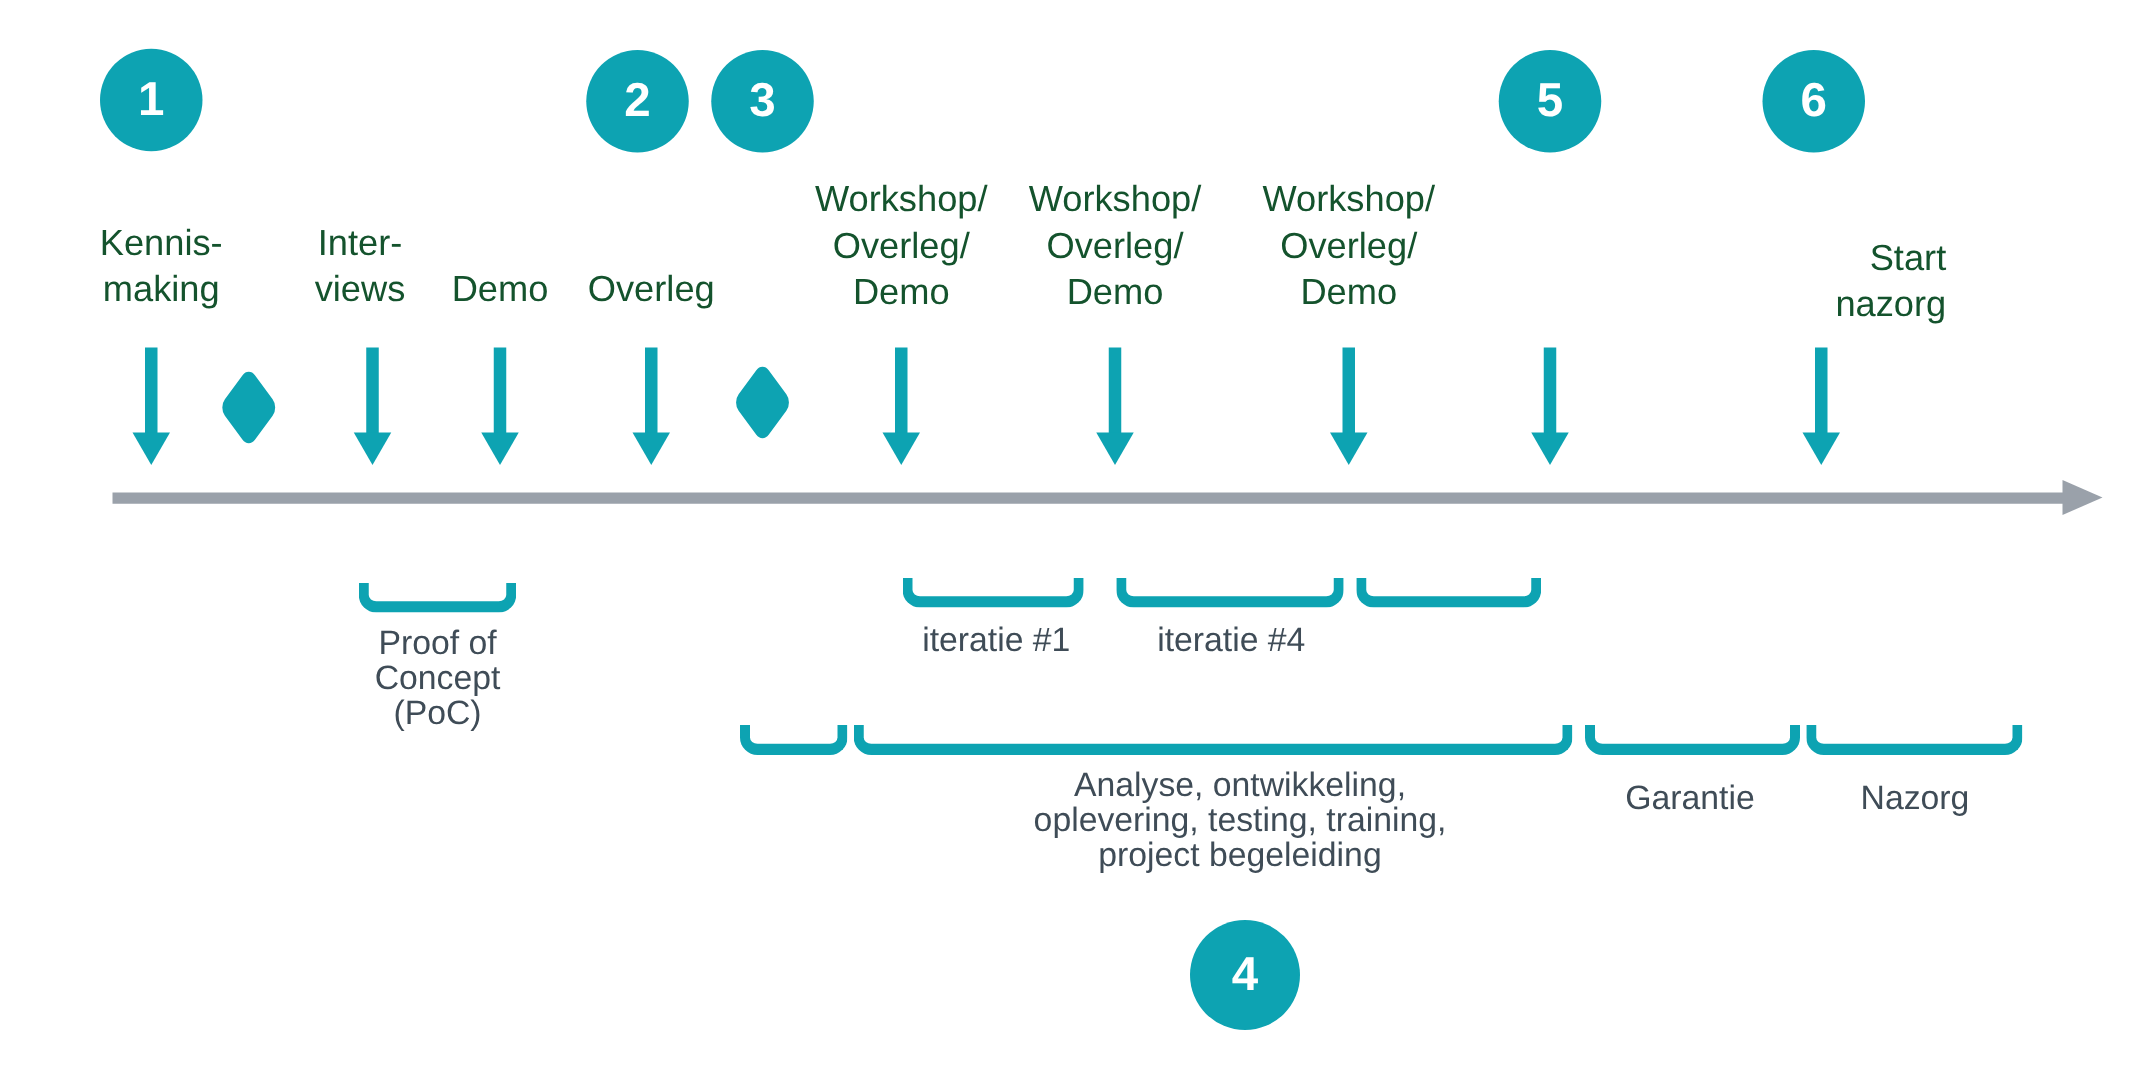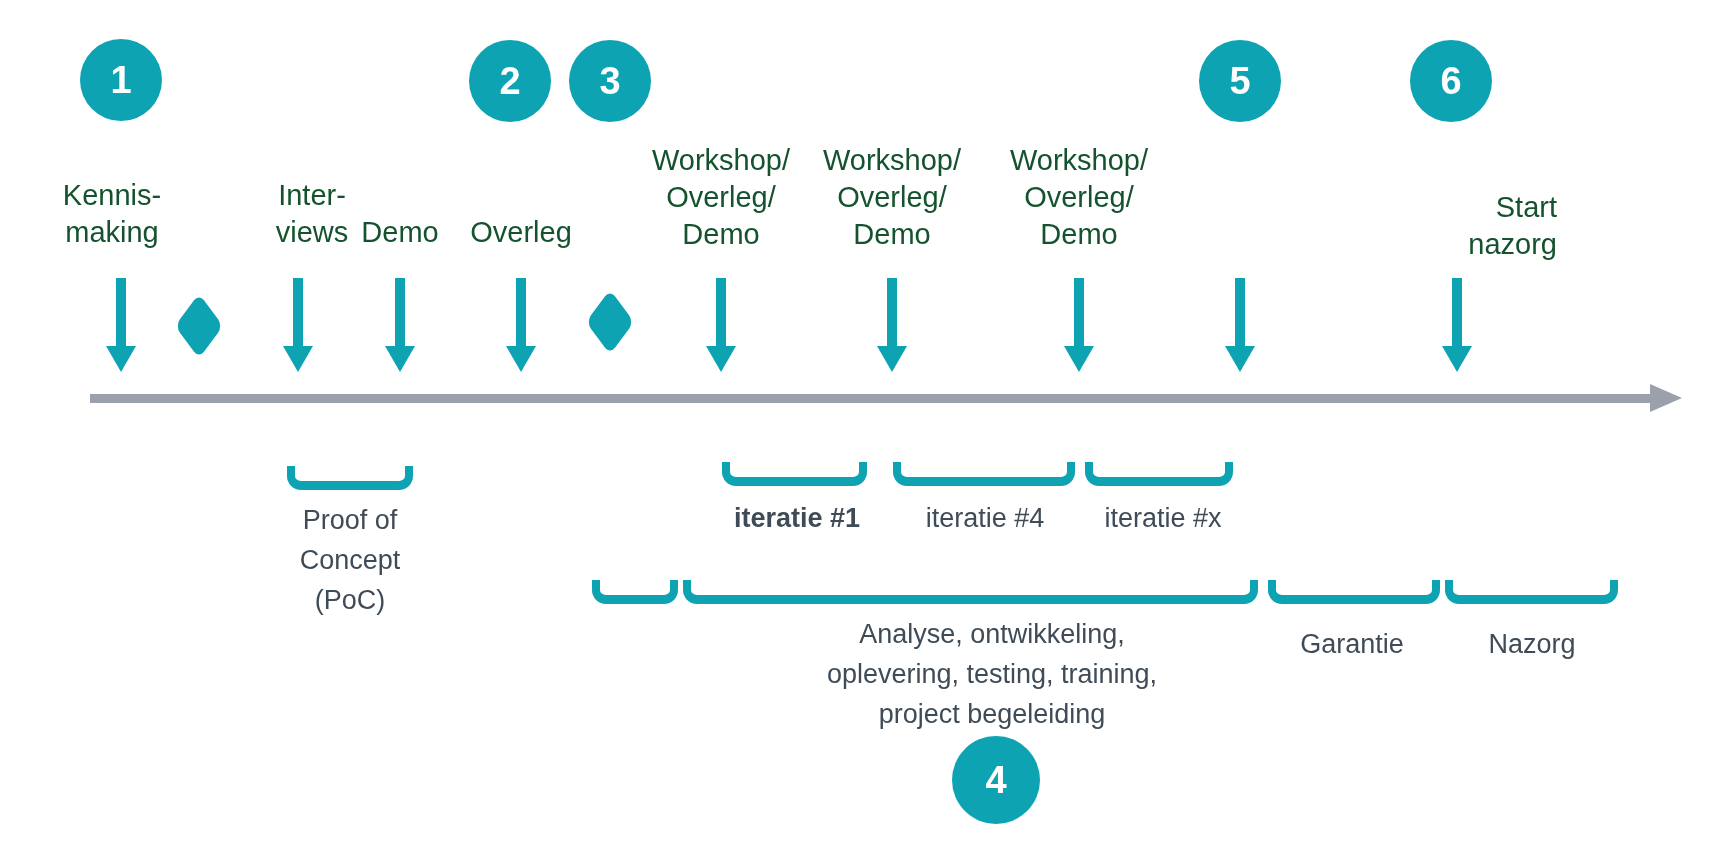--- a/index.html
+++ b/index.html
@@ -76,21 +76,21 @@
     border-bottom-width: 9px;
     border-bottom-left-radius: 14px;
     border-bottom-right-radius: 14px;
   }
   
   .sublabel {
     position: absolute;
     text-align: center;
     color: #3f4c57;
     font-size: 27px;
-    line-height: 40px;
+    line-height: 28px;
     white-space: pre-line;
   }
 </style>
 </head>
 <body>
 
 <div class="canvas">
 
   <div class="step-circle" style="left:80px; top:39px;">
     <span>1</span>
@@ -101,23 +101,23 @@
   <div class="step-circle" style="left:569px; top:40px;">
     <span>3</span>
   </div>
   <div class="step-circle" style="left:1199px; top:40px;">
     <span>5</span>
   </div>
   <div class="step-circle" style="left:1410px; top:40px;">
     <span>6</span>
   </div>
 
-  <div class="toplabel" style="left:12px;  top:177px;">Kennis-
+  <div class="toplabel" style="left:29px;  top:177px;">Kennis-
 making</div>
-  <div class="toplabel" style="left:212px; top:177px;text-align:center;">Inter-
+  <div class="toplabel" style="left:188px; top:177px;text-align:center;">Inter-
 views</div>
   <div class="toplabel" style="left:300px; top:214px;">Demo</div>
   <div class="toplabel" style="left:421px; top:214px;">Overleg</div>
   <div class="toplabel" style="left:621px; top:142px;">Workshop/
 Overleg/
 Demo</div>
   <div class="toplabel" style="left:792px; top:142px;">Workshop/
 Overleg/
 Demo</div>
   <div class="toplabel" style="left:979px; top:142px;">Workshop/
@@ -170,23 +170,22 @@
   <div class="tl-head"></div>
 
   <div class="bracket" style="left:287px;  top:466px; width:126px;"></div>
   <div class="bracket" style="left:722px;  top:462px; width:145px;"></div>
   <div class="bracket" style="left:893px;  top:462px; width:182px;"></div>
   <div class="bracket" style="left:1085px; top:462px; width:148px;"></div>
 
   <div class="sublabel" style="left:240px;  top:500px; width:220px;">Proof of
 Concept
 (PoC)</div>
-  <div class="sublabel" style="left:697px;  top:498px; width:200px;font-weight:bold;">iteratie #1</div>
+  <div class="sublabel" style="left:697px;  top:498px; width:200px;">iteratie #1</div>
   <div class="sublabel" style="left:885px;  top:498px; width:200px;">iteratie #4</div>
-  <div class="sublabel" style="left:1063px; top:498px; width:200px;">iteratie #x</div>
 
   <div class="bracket" style="left:592px;  top:580px; width:86px;"></div>
   <div class="bracket" style="left:683px;  top:580px; width:575px;"></div>
   <div class="bracket" style="left:1268px; top:580px; width:172px;"></div>
   <div class="bracket" style="left:1445px; top:580px; width:173px;"></div>
 
   <div class="sublabel" style="left:1242px; top:624px; width:220px;">Garantie</div>
   <div class="sublabel" style="left:782px;  top:614px; width:420px;">Analyse, ontwikkeling,
 oplevering, testing, training,
 project begeleiding</div>

